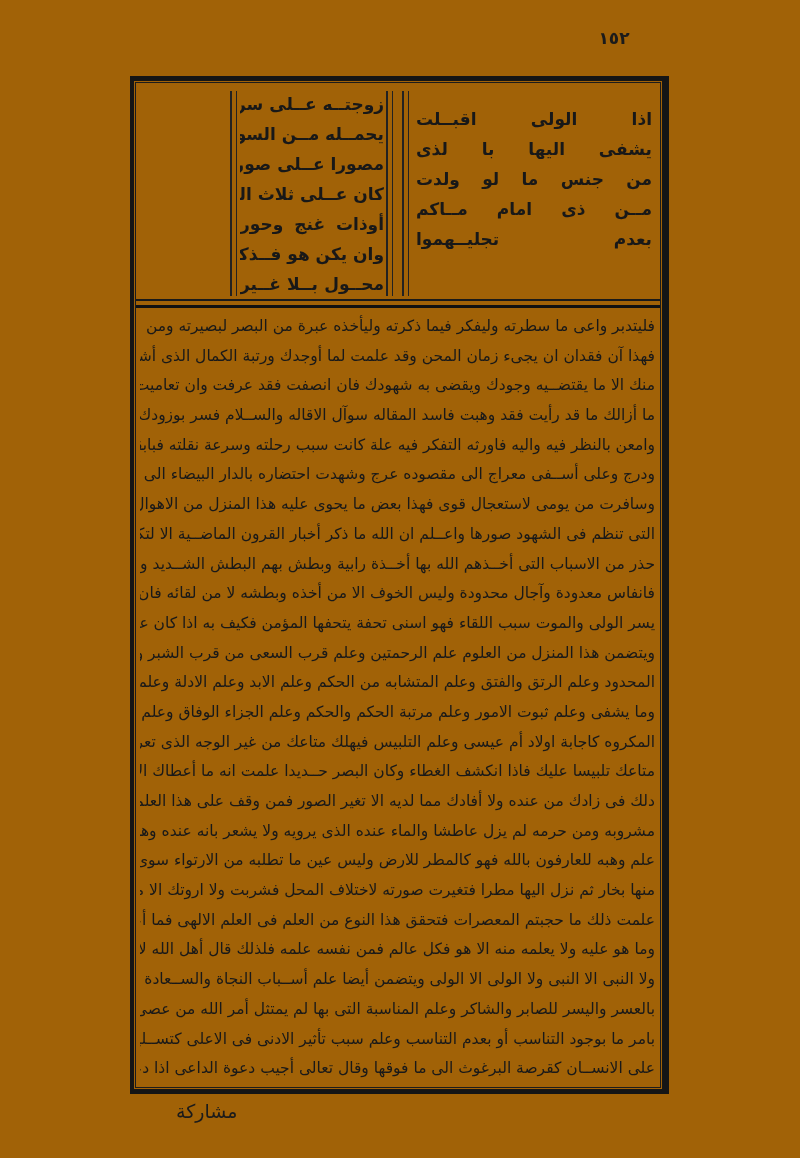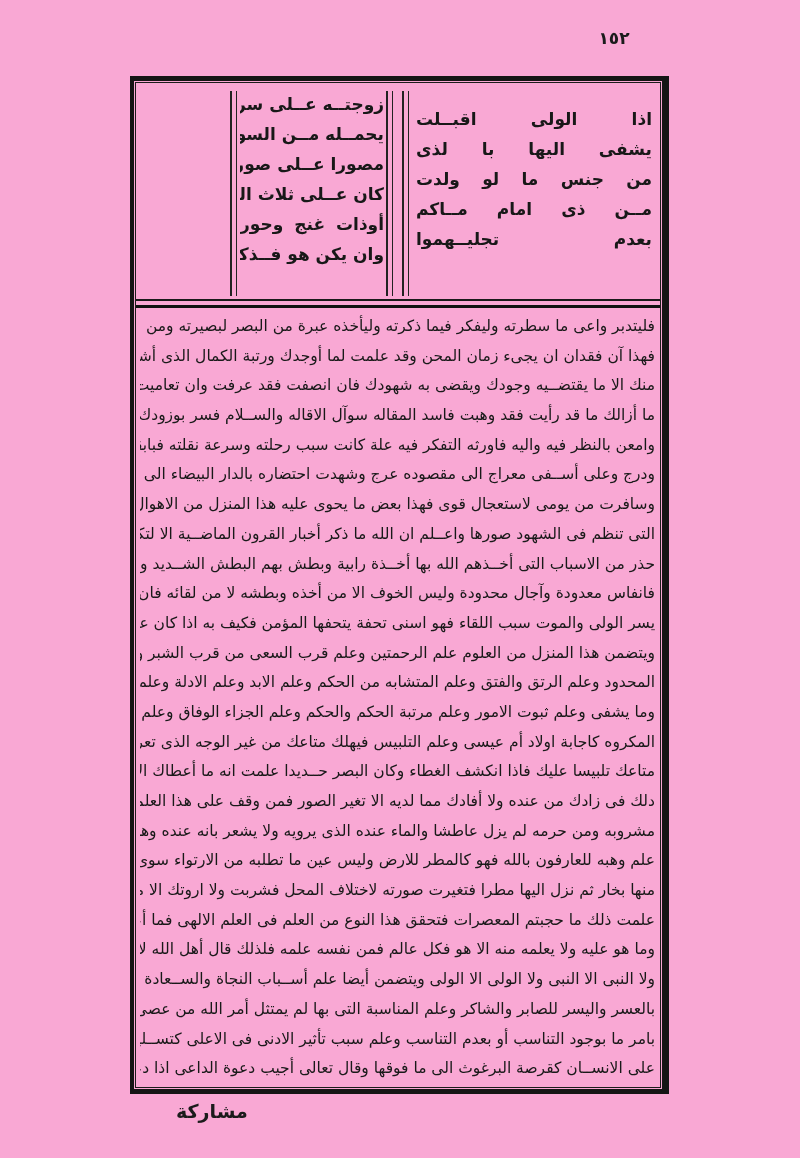--- a/index.html
+++ b/index.html
@@ -6,21 +6,21 @@
   html,body { width:800px; height:1158px; }
   body {
     font-family:"DejaVu Sans", sans-serif;
     background:#fbfaf6;
     position:relative;
     overflow:hidden;
     color:#1b1b1b;
   }
   .page {
     position:absolute; inset:0;
-    background:#f9a8d4;
+    background:#a16207;
   }
   .page-number {
     position:absolute; left:584px; top:28px; width:60px;
     font-size:17px; font-weight:700; text-align:center;
     letter-spacing:2px;
   }
   .frame {
     position:absolute; left:130px; top:76px;
     width:539px; height:1018px;
     border-style:solid; border-color:#151515;
@@ -67,21 +67,21 @@
   }
   .prose-line {
     height:29.7px; line-height:29.7px;
     font-size:15.5px; font-weight:500;
     white-space:nowrap; overflow:hidden;
     text-align:justify; text-align-last:justify;
     color:#191919;
   }
   .catchword {
     position:absolute; left:176px; top:1100px;
-    font-size:19px; font-weight:700; direction:rtl;
+    font-size:19px; font-weight:400; direction:rtl;
   }
 </style>
 </head>
 <body>
 
 <div class="page">
 
   <div class="page-number">١٥٢</div>
 
   <div class="frame">
@@ -91,20 +91,21 @@
 
         <div class="vrule vrule-left"></div>
 
         <div class="poetry-col poetry-col-left">
             <div class="poetry-line">زوجتــه عــلى سرر</div>
             <div class="poetry-line">يحمــله مــن السور</div>
             <div class="poetry-line">مصورا عــلى صور</div>
             <div class="poetry-line">كان عــلى ثلاث الصور</div>
             <div class="poetry-line">أوذات غنج وحور</div>
             <div class="poetry-line">وان يكن هو فــذكر</div>
+            <div class="poetry-line">محــول بــلا غــير</div>
           </div>
 
         <div class="vrule vrule-mid"></div>
 
         <div class="vrule vrule-mid2"></div>
 
         <div class="poetry-col poetry-col-right">
             <div class="poetry-line">اذا الولى اقبــلت</div>
             <div class="poetry-line">يشفى اليها با لذى</div>
             <div class="poetry-line">من جنس ما لو ولدت</div>

